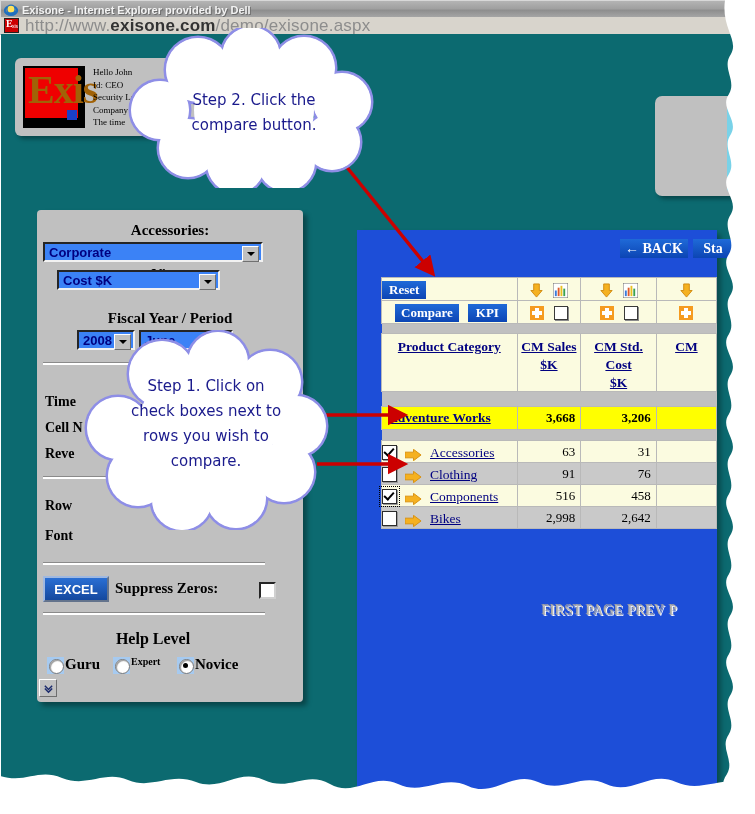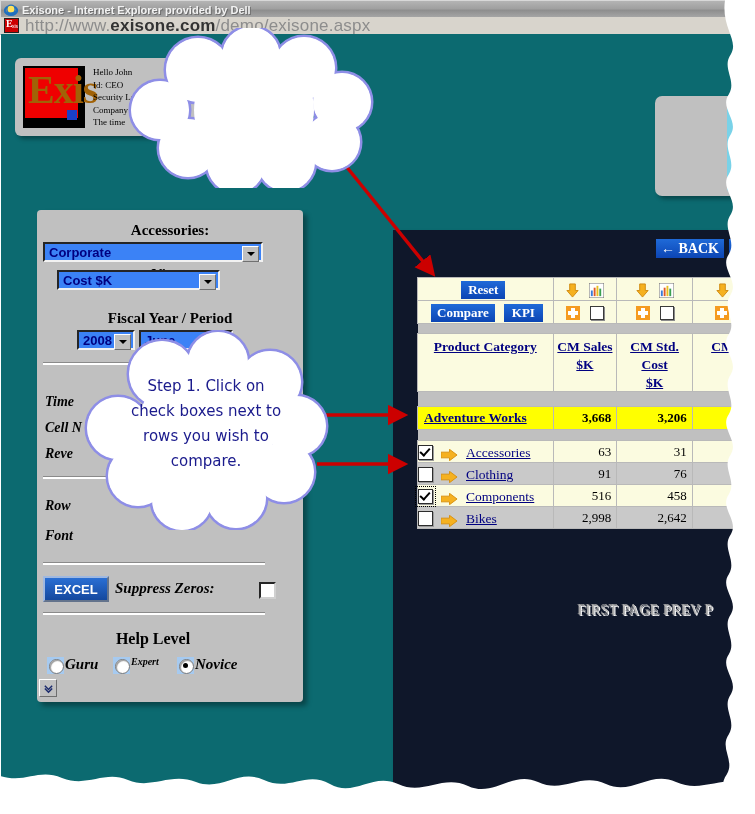--- a/index.html
+++ b/index.html
@@ -72,41 +72,41 @@
       height:20px;display:flex;align-items:center;position:relative;}
   .sb-select span{font-family:"Liberation Sans",sans-serif;font-weight:bold;
       font-size:13px;color:#000080;margin-left:4px;white-space:nowrap;}
   .sb-arrow{position:absolute;right:2px;top:2px;width:15px;height:14px;
       background:#c0c0c0;border:1px solid #fff;border-right-color:#707070;
       border-bottom-color:#707070;display:flex;align-items:center;justify-content:center;}
   .sb-arrow i{display:block;width:0;height:0;border-left:4px solid transparent;
       border-right:4px solid transparent;border-top:4px solid #000;}
   .sb-rule{position:absolute;height:2px;background:#ffffff;border-top:1px solid #8a8a8a;}
   .sb-opt{position:absolute;font-family:"Liberation Serif",serif;font-weight:bold;
-      font-size:14px;color:#000;font-style:italic;}
+      font-size:14px;color:#000;}
   .sb-box{position:absolute;width:13px;height:13px;background:#fff;
       border:2px inset #d0d0d0;border-top-color:#7a7a7a;border-left-color:#7a7a7a;}
   .excel-btn{position:absolute;left:42px;top:542px;width:62px;height:22px;
       background:linear-gradient(to bottom,#2a6fd4,#14489e);
       border:2px outset #9fb8e0;color:#fff;font-size:13px;font-weight:bold;
       display:flex;align-items:center;justify-content:center;
       font-family:"Liberation Sans",sans-serif;}
   .radio{position:absolute;width:13px;height:13px;border-radius:50%;
       background:#fff;border:1px solid #777;box-shadow:inset 1px 1px 1px #999;}
   .radio.sel::after{content:"";position:absolute;left:3px;top:3px;width:5px;height:5px;
       border-radius:50%;background:#000;}
   .radio-hl{position:absolute;width:17px;height:17px;background:#a6caf0;}
   .scroll-btn{position:absolute;left:38px;top:645px;width:16px;height:16px;
       background:#c0c0c0;border:1px solid #fff;border-right-color:#6e6e6e;
       border-bottom-color:#6e6e6e;display:flex;align-items:center;justify-content:center;
       color:#1a2a6c;font-size:10px;}
 
   
-  .report{position:absolute;left:392px;top:196px;width:360px;height:560px;
-      background:#0f172a;box-shadow:4px 4px 5px rgba(0,0,0,.3);}
+  .report{position:absolute;left:356px;top:196px;width:360px;height:560px;
+      background:#1d4ed8;box-shadow:4px 4px 5px rgba(0,0,0,.3);}
   .btn-blue{background:linear-gradient(to bottom,#1f6ad8,#0c45b4);color:#fff;
       font-family:"Liberation Serif",serif;font-weight:bold;font-size:14px;
       display:flex;align-items:center;justify-content:center;white-space:nowrap;}
   .back-btn{position:absolute;left:263px;top:205px;width:68px;height:19px;}
   .start-btn{position:absolute;left:336px;top:205px;width:40px;height:19px;}
 
   .tbl{position:absolute;left:24px;top:47px;border-collapse:collapse;}
   .tbl td{border:1px solid #b9b9b9;padding:0;background:#fbfbe0;
       font-family:"Liberation Serif",serif;}
   .tbl td.num{text-align:right;padding-right:5px;font-size:13px;color:#000;}
@@ -272,21 +272,21 @@
 
     <div class="report">
 
       <div class="btn-blue back-btn" style="left:263px;top:9px;">← BACK</div>
       <div class="btn-blue start-btn" style="left:336px;top:9px;">Sta</div>
 
       <table class="tbl">
 
         <tbody>
             <tr>
-          <td class="tool-cell" style="width:134px;text-align:center;padding-right:4px;">
+          <td class="tool-cell" style="width:134px;text-align:left;padding-right:4px;">
             <span class="btn-blue" style="display:inline-block;padding:1px 7px;font-size:13px;">Reset</span>
           </td>
           <td class="tool-cell" style="width:68px;">
             <span class="icon-dn">
               <svg viewBox="0 0 16 16" width="15" height="15">
                     <path d="M5 1 h6 v7 h3 l-6 7 l-6 -7 h3 z" fill="#f5b120" stroke="#d08a10"></path>
                   </svg>
             </span>
             <span class="icon-chart">
               <svg viewBox="0 0 16 16" width="15" height="15">
@@ -469,20 +469,22 @@
       <circle cx="178" cy="40" r="31"></circle>
         <circle cx="216" cy="74" r="29"></circle>
       <circle cx="206" cy="114" r="28"></circle>
         <circle cx="160" cy="134" r="29"></circle>
       <circle cx="110" cy="136" r="29"></circle>
         <circle cx="62" cy="120" r="29"></circle>
       <circle cx="34" cy="82" r="29"></circle>
         <circle cx="128" cy="82" r="60"></circle>
     </g>
   </svg>
+  <div class="ctext" style="left:28px;top:60px;width:200px;">Step 2. Click the
+compare button.</div>
 </div>
 
 <div class="callout" style="left:82px;top:330px;width:248px;height:200px;">
   <svg width="248" height="200" viewBox="0 0 248 200">
     <g fill="#ffffff" stroke="#8e8ee6" stroke-width="3">
       <circle cx="80" cy="44" r="34"></circle>
         <circle cx="136" cy="32" r="31"></circle>
       <circle cx="188" cy="52" r="32"></circle>
         <circle cx="214" cy="96" r="31"></circle>
       <circle cx="202" cy="142" r="31"></circle>

